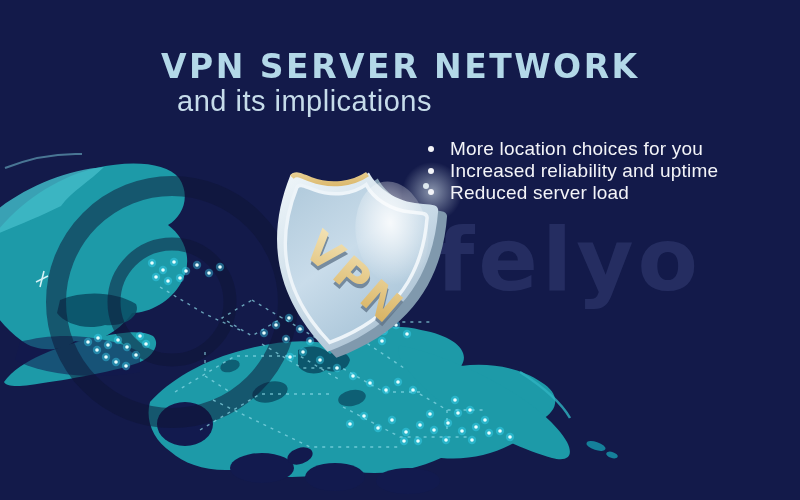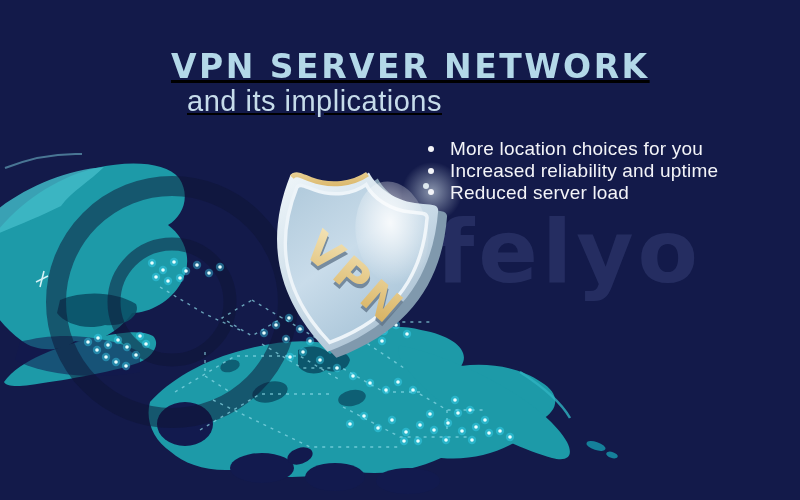--- a/index.html
+++ b/index.html
@@ -3,28 +3,28 @@
 <meta charset="utf-8">
 <style>
   html,body{margin:0;padding:0;background:#0b1038;}
   .canvas{
     position:relative;width:800px;height:500px;overflow:hidden;
     background:#131a4a;
     font-family:"Liberation Sans",sans-serif;
   }
   .map-layer{position:absolute;left:0;top:0;z-index:1;}
   .watermark-text{
-    position:absolute;left:436px;top:208px;z-index:2;
+    position:absolute;left:436px;top:216px;z-index:2;
     font-family:"DejaVu Sans",sans-serif;font-weight:700;font-size:88px;
     letter-spacing:4px;color:rgba(110,124,192,0.20);line-height:1;
     user-select:none;
     text-align:center;
   }
   .shield-wrap{position:absolute;left:248px;top:158px;z-index:3;}
-  .header{position:absolute;left:171px;top:50px;z-index:4;text-decoration:underline;}
+  .header{position:absolute;left:161px;top:50px;z-index:4;}
   .title{
     font-family:"DejaVu Sans",sans-serif;font-weight:bold;font-size:33px;
     letter-spacing:2.5px;color:#b3d8e8;margin:0;line-height:1.0;
   }
   .subtitle{
     font-family:"Liberation Sans",sans-serif;font-weight:400;font-size:29px;
     letter-spacing:0.5px;color:#c6dcea;margin:4px 0 0 16px;line-height:1.0;
   }
   .bullets{
     position:absolute;left:428px;top:138px;z-index:4;

